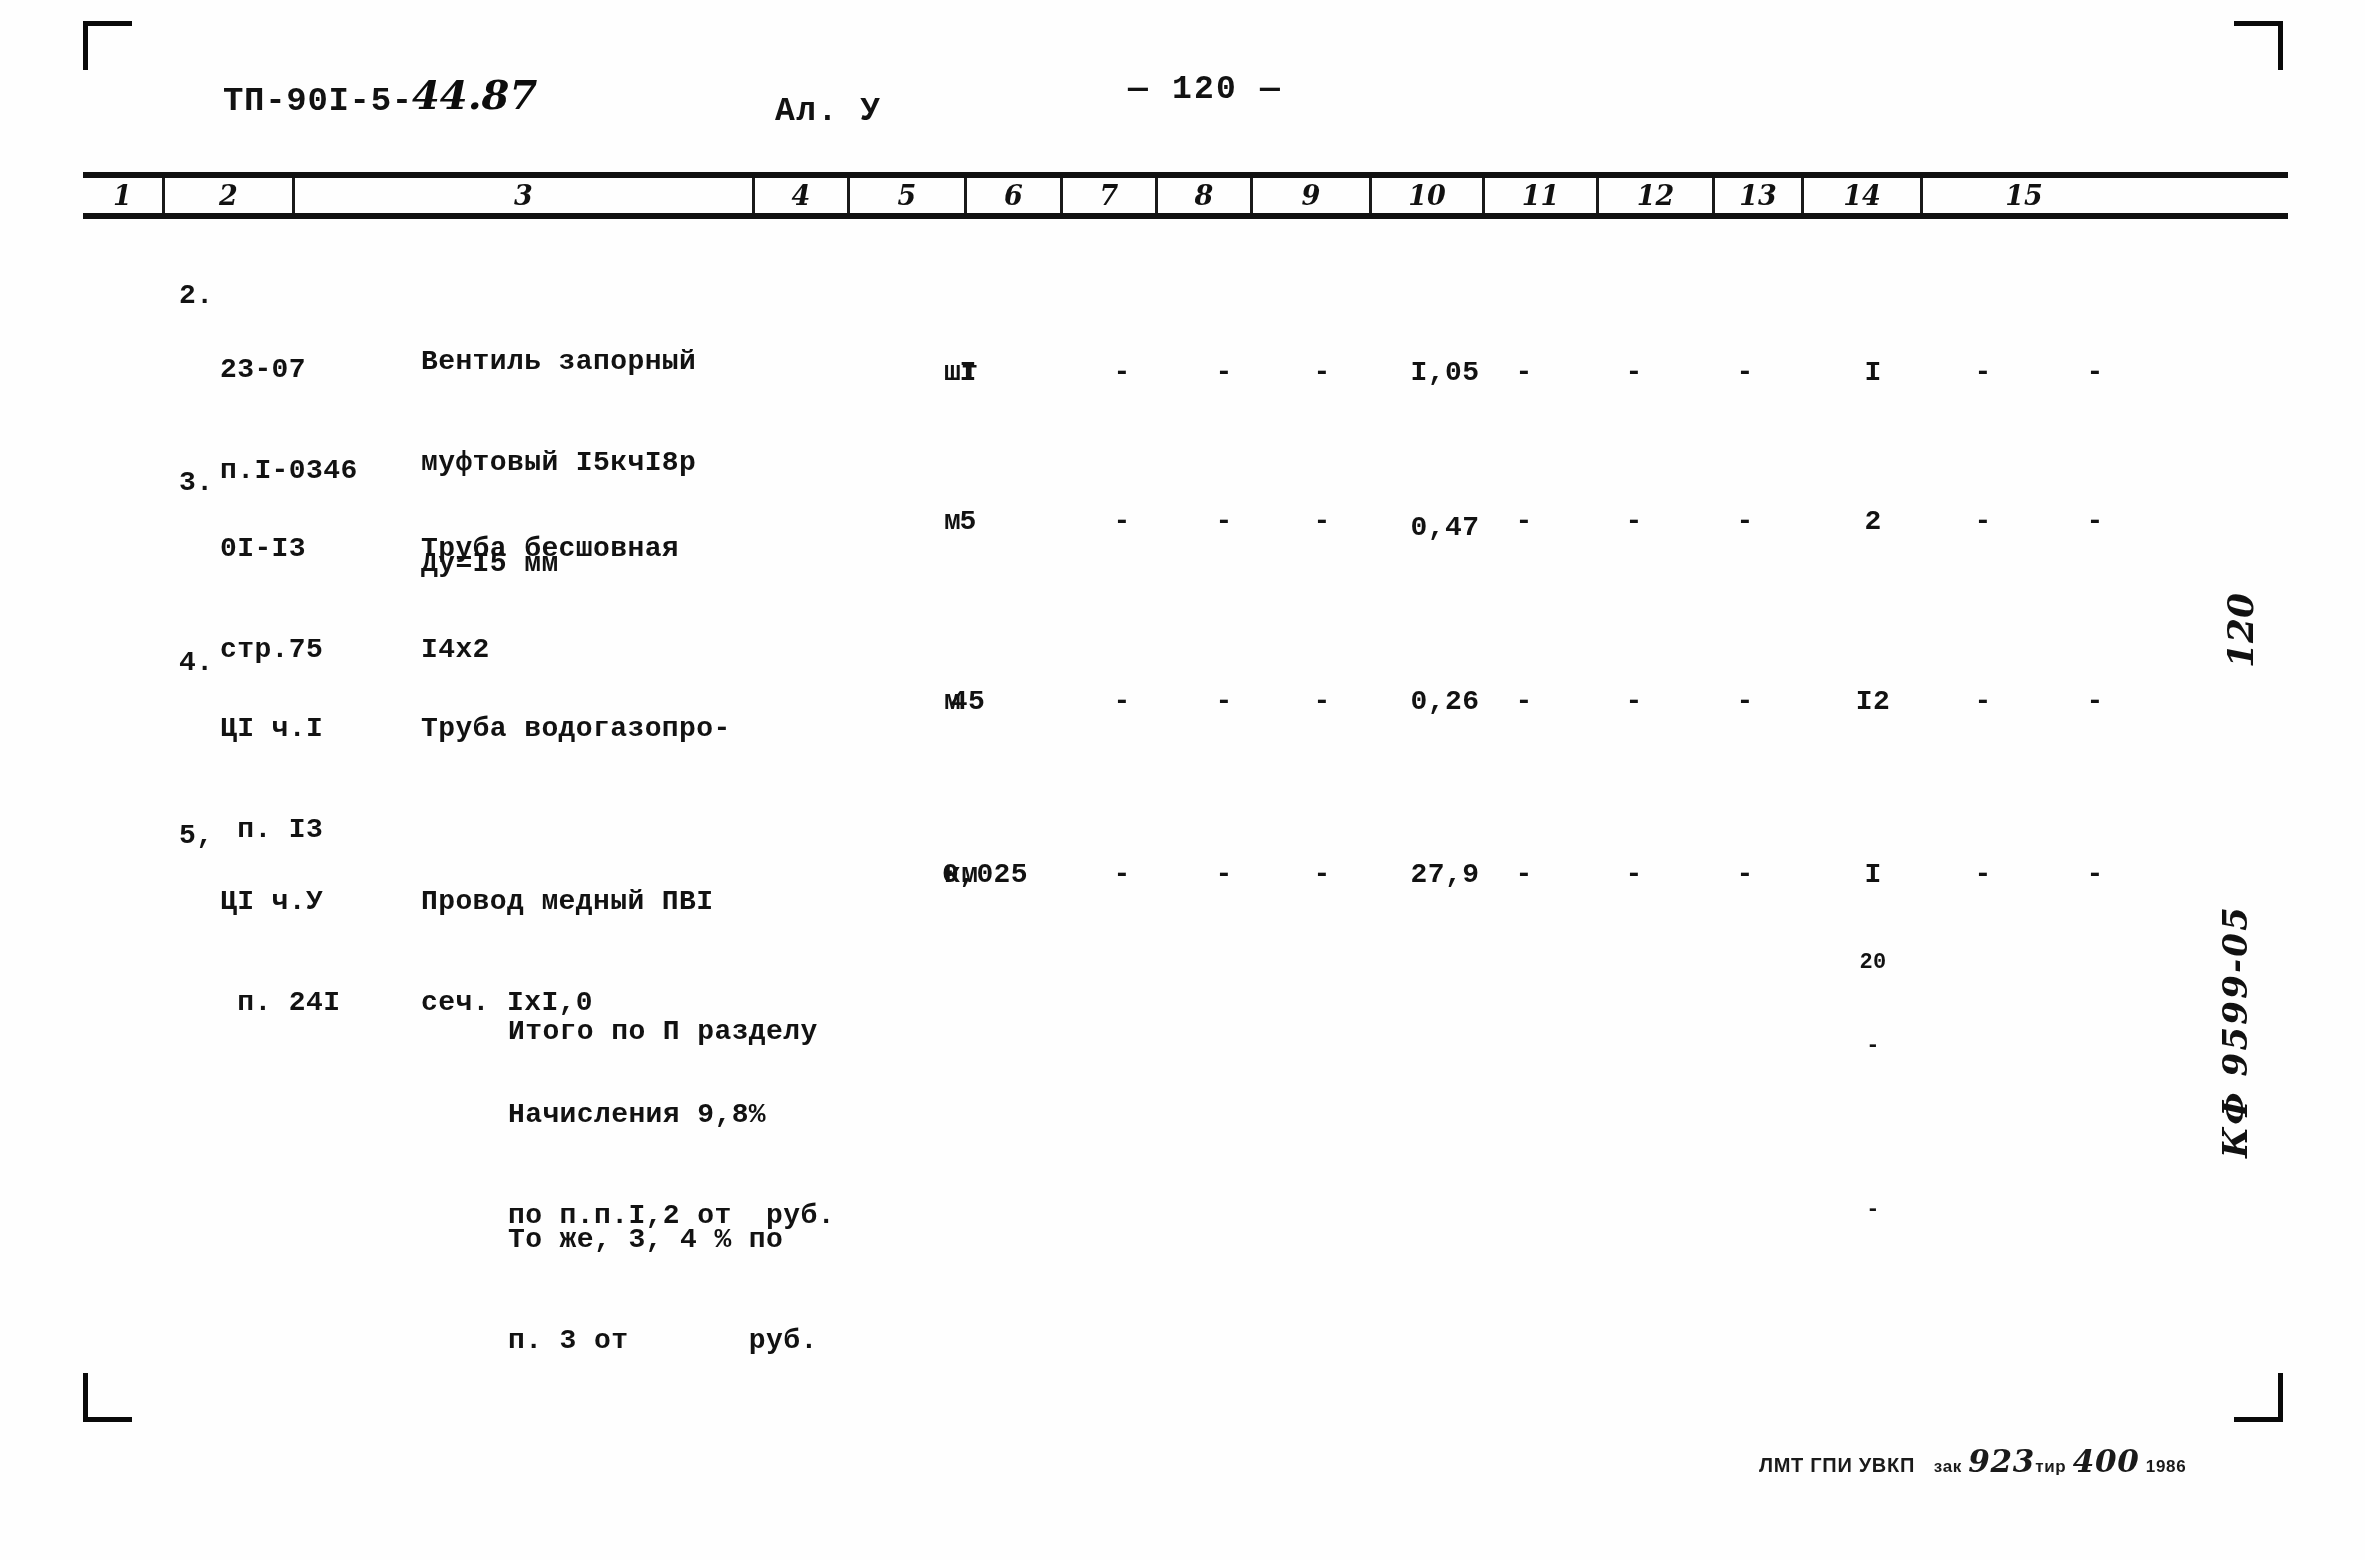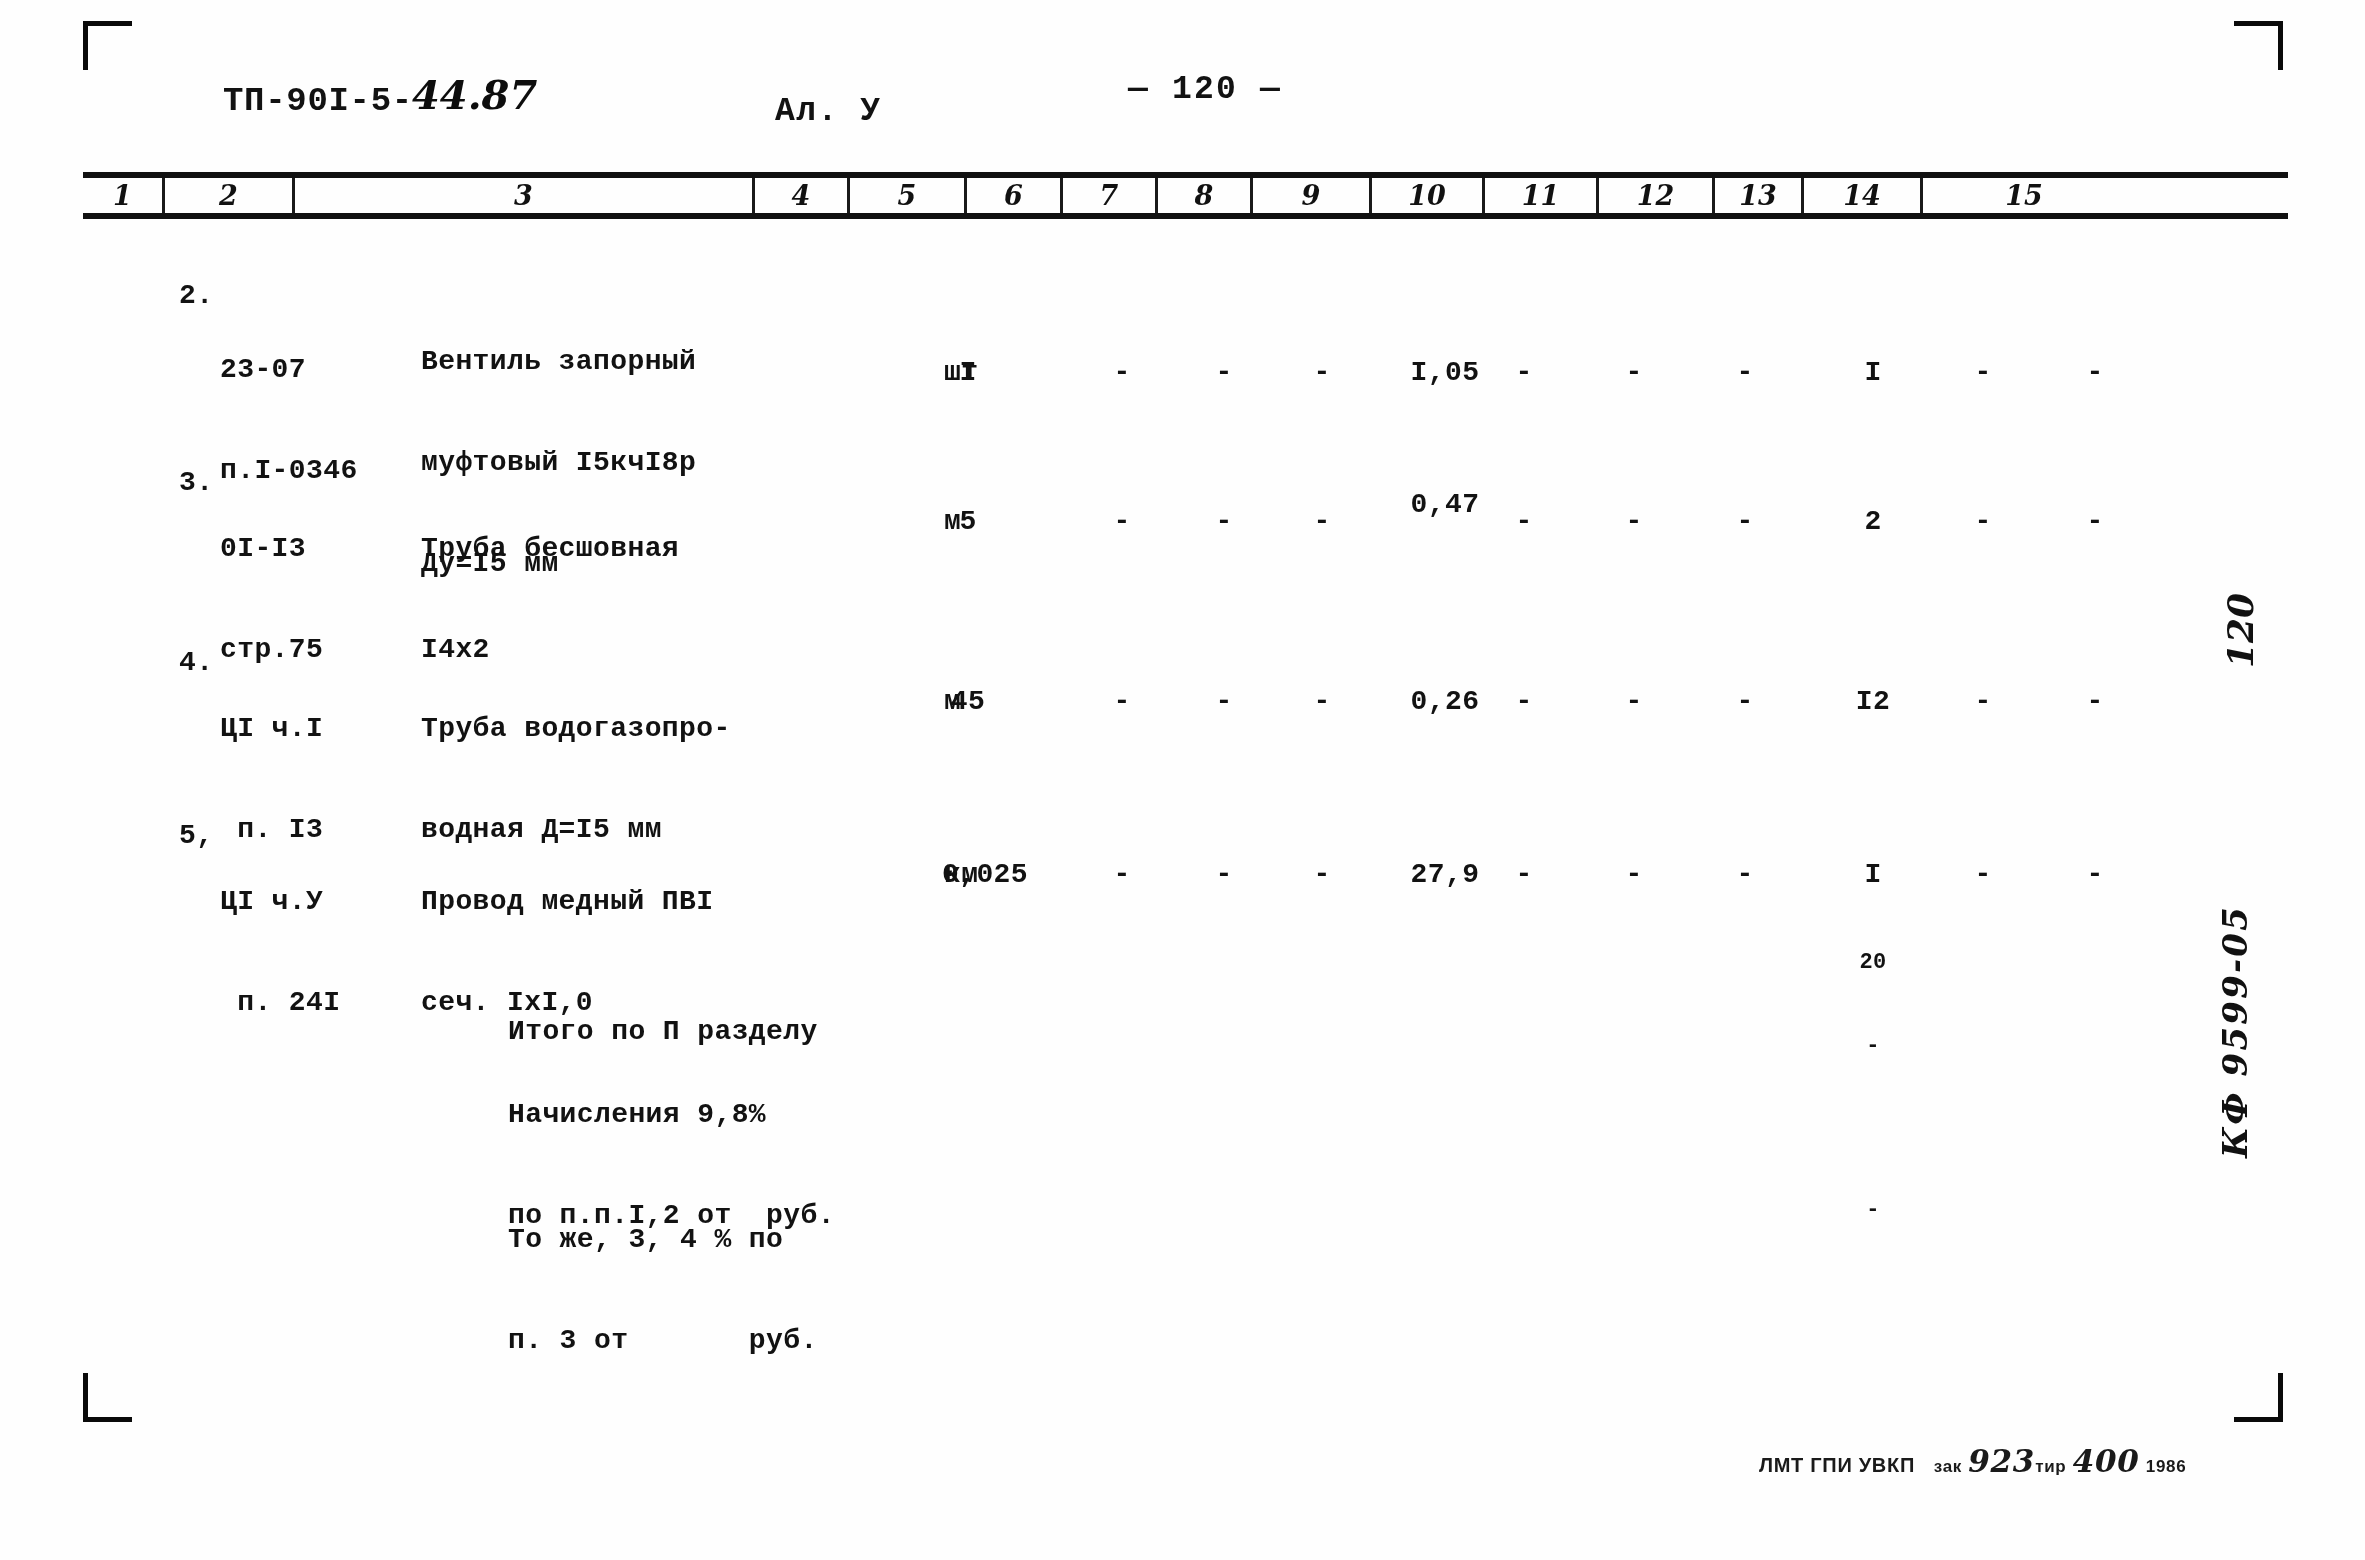--- a/index.html
+++ b/index.html
@@ -251,38 +251,37 @@
     </div>
     <div class="tw c-name" style="top:0;">
       <span class="line">Труба бесшовная</span>
       <span class="line">I4x2</span>
     </div>
     <div class="tw c-unit" style="top:39px;">м</div>
     <div class="tw val" style="left:885px; top:39px;">5</div>
     <div class="tw val" style="left:1039px; top:39px;">-</div>
     <div class="tw val" style="left:1141px; top:39px;">-</div>
     <div class="tw val" style="left:1239px; top:39px;">-</div>
-    <div class="tw val" style="left:1362px; top:22px;">0,47</div>
+    <div class="tw val" style="left:1362px; top:45px;">0,47</div>
     <div class="tw val" style="left:1441px; top:39px;">-</div>
     <div class="tw val" style="left:1551px; top:39px;">-</div>
     <div class="tw val" style="left:1662px; top:39px;">-</div>
     <div class="tw val" style="left:1790px; top:39px;">2</div>
     <div class="tw val" style="left:1900px; top:39px;">-</div>
     <div class="tw val" style="left:2012px; top:39px;">-</div>
   </div>
 
   <div class="row" style="top:647px; height:82px;">
     <div class="tw c-num" style="top:0;">4.</div>
     <div class="tw c-code" style="top:0;">
       <span class="line">ЦI ч.I</span>
       <span class="line"> п. I3</span>
     </div>
     <div class="tw c-name" style="top:0;">
       <span class="line">Труба водогазопро-</span>
-      <span class="line">водная Д=I5 мм</span>
     </div>
     <div class="tw c-unit" style="top:39px;">м</div>
     <div class="tw val" style="left:885px; top:39px;">45</div>
     <div class="tw val" style="left:1039px; top:39px;">-</div>
     <div class="tw val" style="left:1141px; top:39px;">-</div>
     <div class="tw val" style="left:1239px; top:39px;">-</div>
     <div class="tw val" style="left:1362px; top:39px;">0,26</div>
     <div class="tw val" style="left:1441px; top:39px;">-</div>
     <div class="tw val" style="left:1551px; top:39px;">-</div>
     <div class="tw val" style="left:1662px; top:39px;">-</div>

